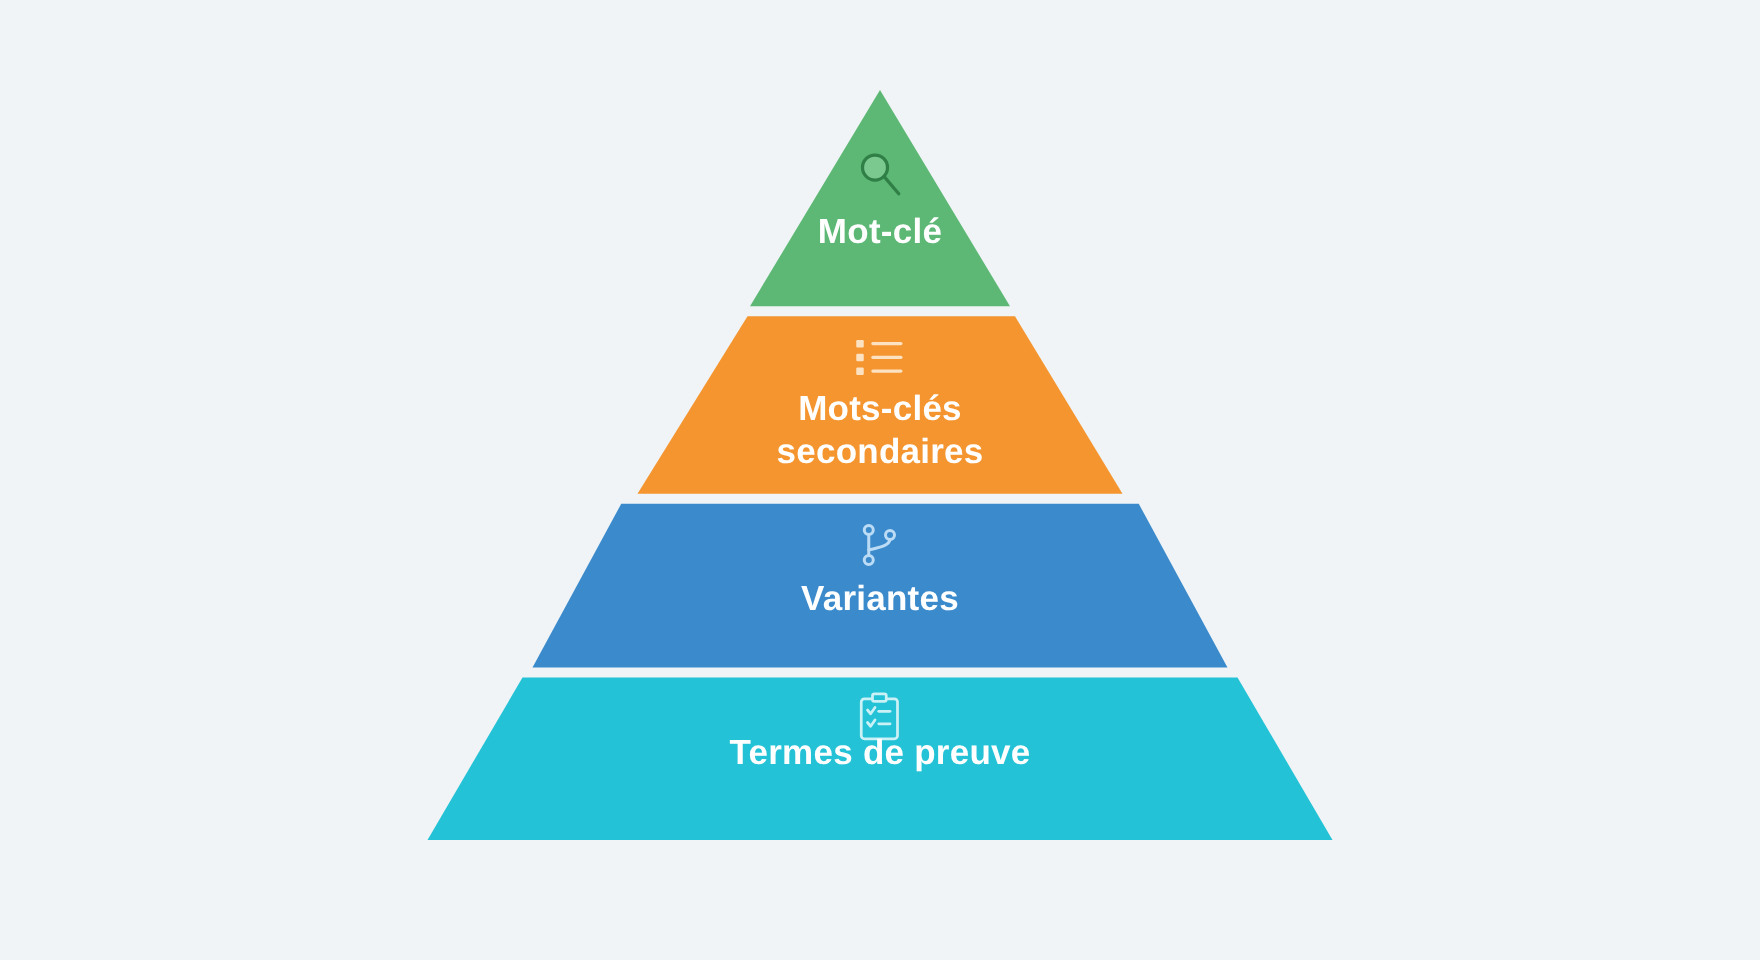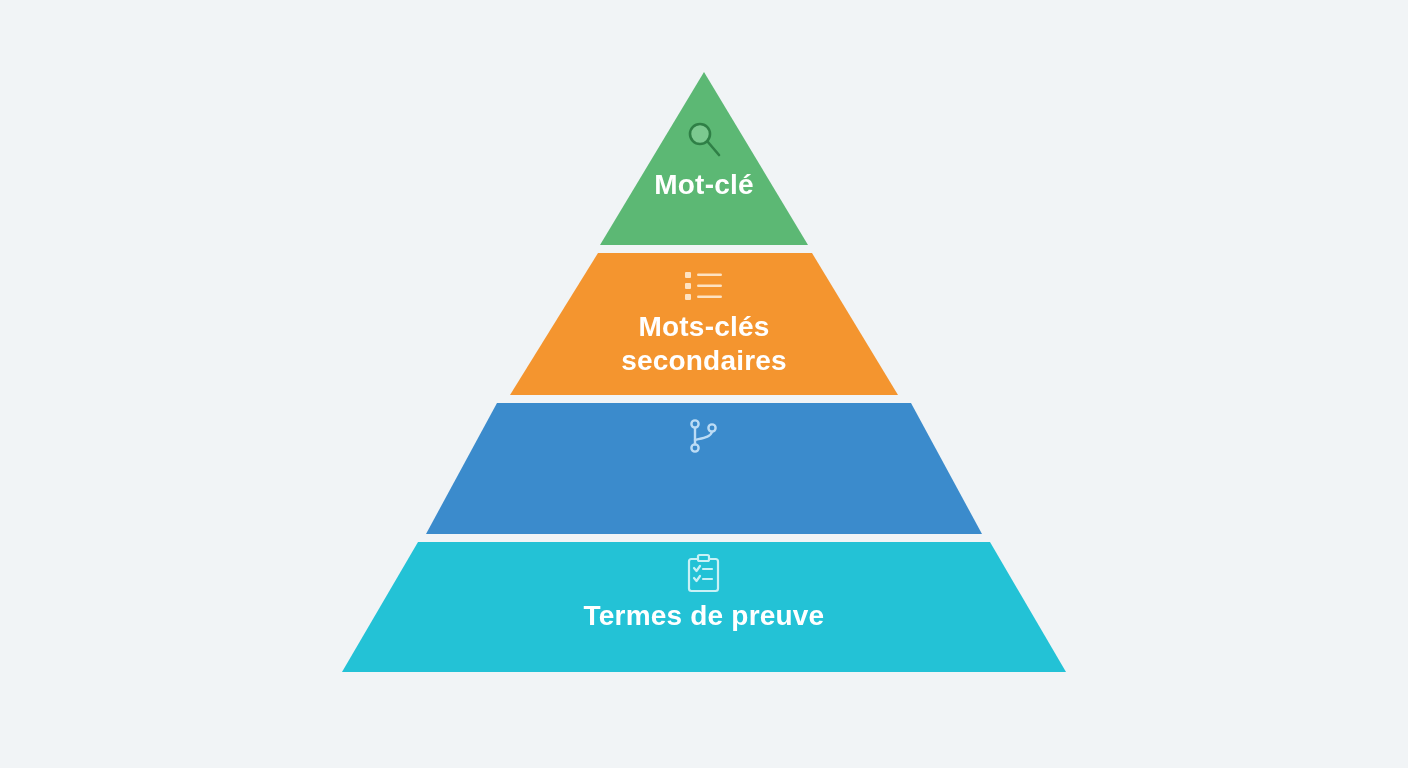--- a/index.html
+++ b/index.html
@@ -56,15 +56,16 @@
       <polyline points="694,578 696.5,581 700,576"></polyline>
       <line x1="703" y1="579" x2="712" y2="579"></line>
     </g>
   </svg>
 
   <div class="label" style="top:168px">Mot-clé</div>
 
   <div class="label" style="top:310px">Mots-clés</div>
   <div class="label" style="top:344px">secondaires</div>
 
+  <div class="label" style="top:462px">Variantes</div>
 
-  <div class="label" style="top:599px">Termes de preuve</div>
+  <div class="label" style="top:585px">Termes de preuve</div>
 </div>
 
 </body></html>

